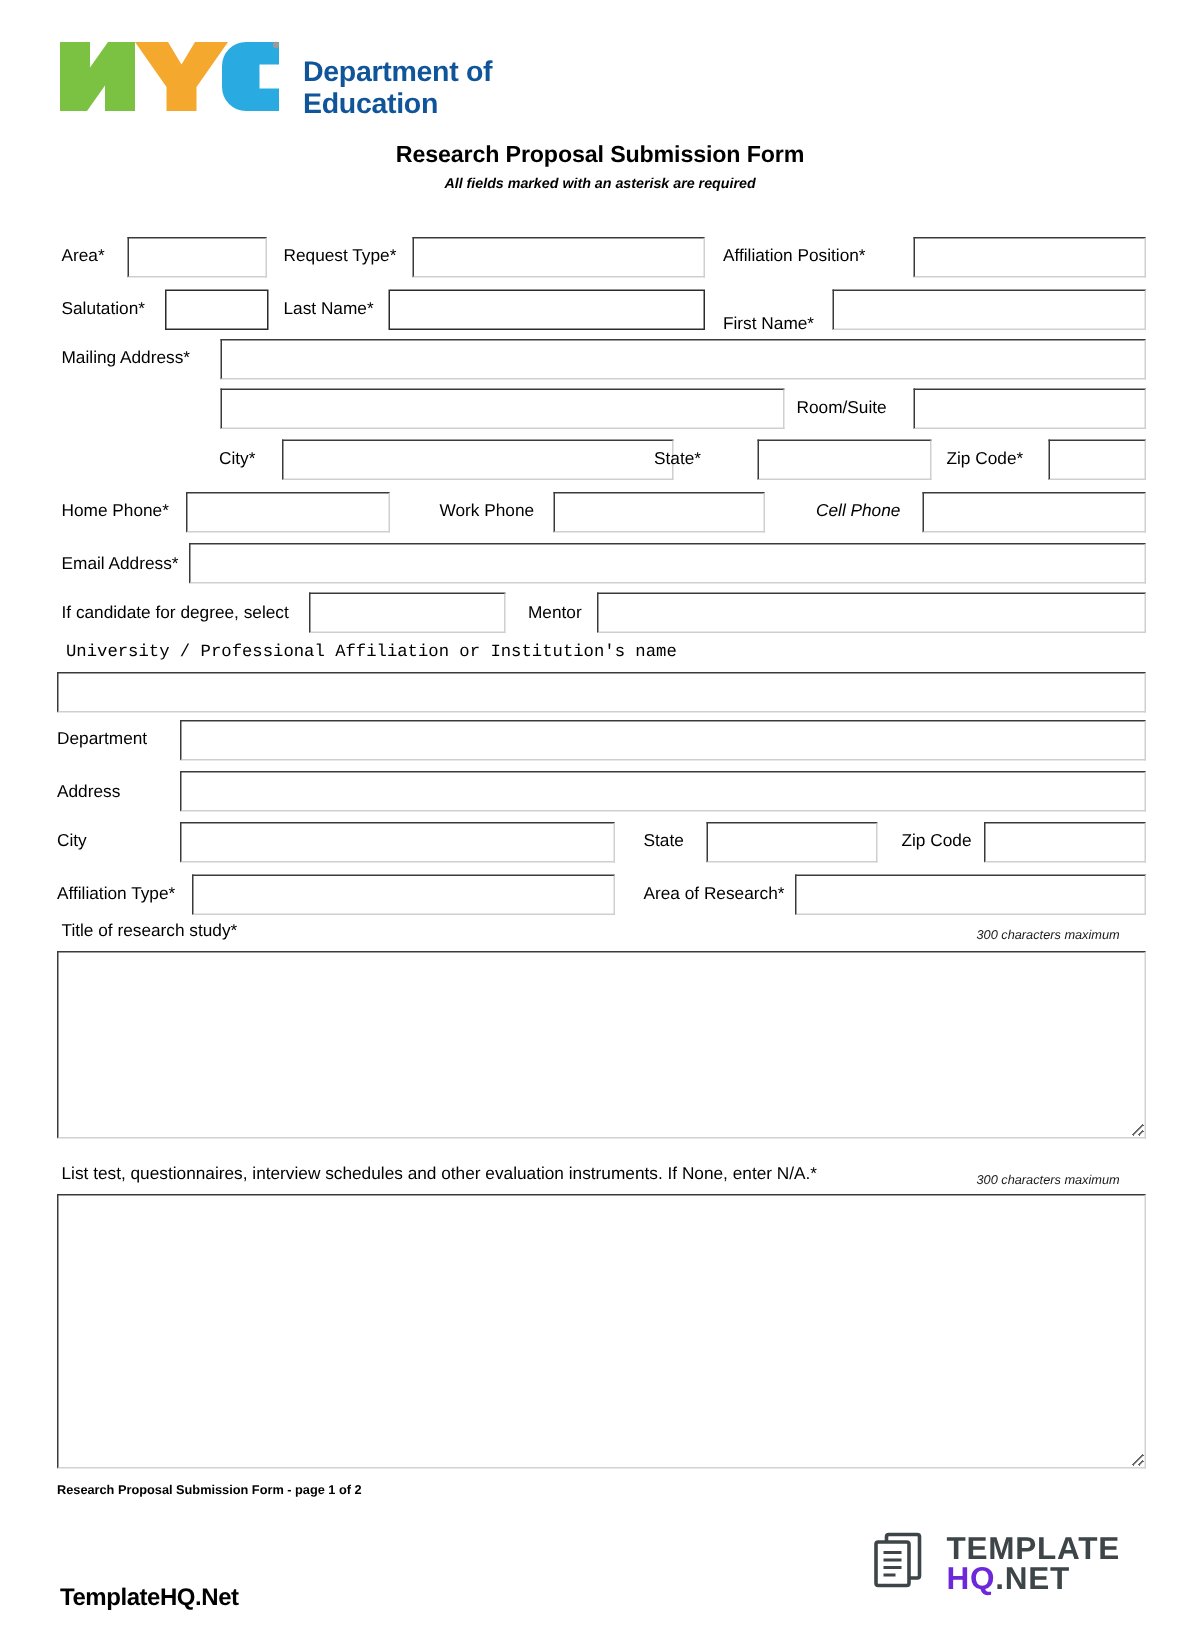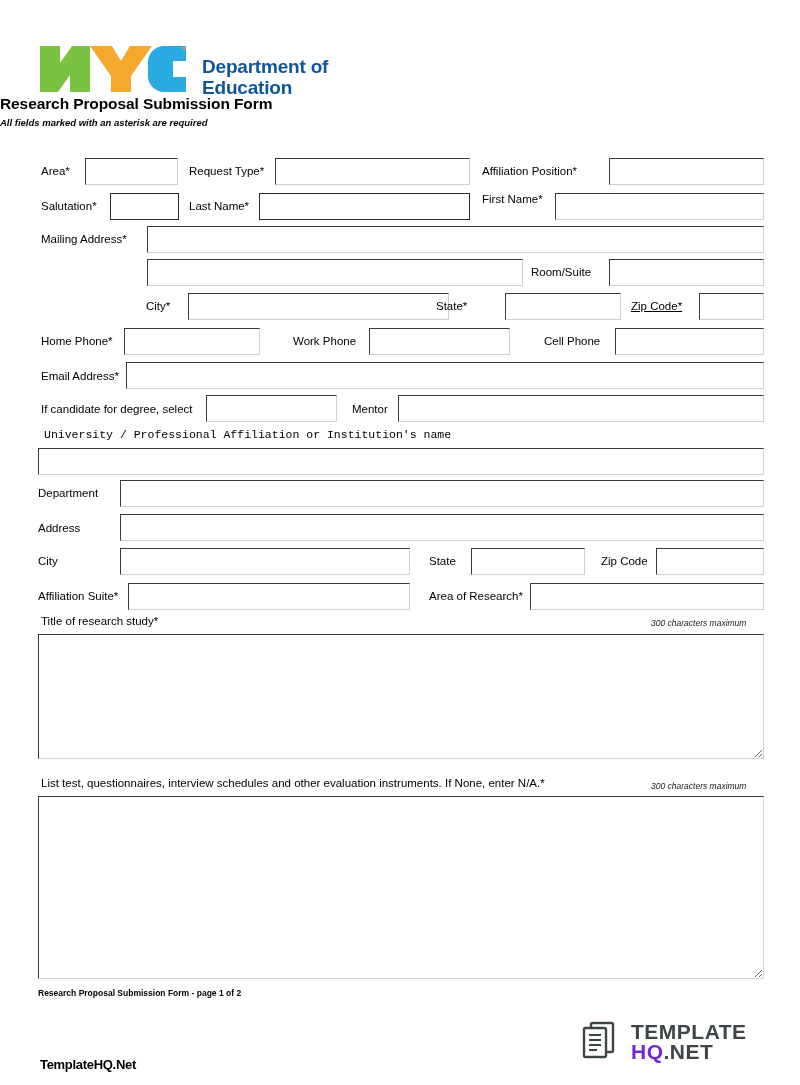--- a/index.html
+++ b/index.html
@@ -11,40 +11,41 @@
     width: 800px; height: 1085px;
     position: relative;
     font-family: "Liberation Sans", sans-serif;
     color: #000;
     overflow: hidden;
   }
 
   
   .header {
     position: absolute;
-    left: 38px; top: 44px;
+    left: 38px; top: 26px;
     display: flex;
-    align-items: flex-end;
+    align-items: center;
   }
   .nyc-logo { display: block; }
   .doe-text {
     margin-left: 14px;
     margin-top: 10px;
     font-family: "Liberation Sans", sans-serif;
     font-weight: bold;
     font-size: 19px;
     line-height: 21px;
     color: #10559A;
     letter-spacing: -0.2px;
   }
 
   
   .title-block {
     position: absolute;
     left: 0; right: 0; top: 95px;
+    text-align: center;
   }
   .form-title {
     font-size: 15.5px;
     font-weight: bold;
     letter-spacing: -0.1px;
     margin: 0;
   }
   .form-subtitle {
     font-size: 9.5px;
     font-weight: bold;
@@ -99,21 +100,21 @@
     position: absolute;
     left: 38px; top: 988px;
     font-size: 8.5px;
     font-weight: bold;
     color: #000;
     white-space: nowrap;
   }
   .brand-text {
     position: absolute;
     left: 40px; top: 1057px;
-    font-size: 13px;
+    font-size: 16px;
     font-weight: bold;
     letter-spacing: -0.3px;
   }
   .thq-logo {
     position: absolute;
     left: 580px; top: 1019px;
     display: flex;
     align-items: center;
   }
   .thq-words {
@@ -167,47 +168,47 @@
 
   <div class="lbl" style="left:482px; top:164px;">Affiliation Position*</div>
   <input class="fld" style="left: 609px; top: 158px; width: 155px; height: 27px;" value="">
 
   <div class="lbl" style="left:41px; top:199px;">Salutation*</div>
   <input class="fld strong" style="left: 110px; top: 193px; width: 69px; height: 27px;" value="">
 
   <div class="lbl" style="left:189px; top:199px;">Last Name*</div>
   <input class="fld strong" style="left: 259px; top: 193px; width: 211px; height: 27px;" value="">
 
-  <div class="lbl" style="left:482px; top:192px;text-align:right;">First Name*</div>
+  <div class="lbl" style="left:482px; top:209px;text-align:right;">First Name*</div>
   <input class="fld" style="left: 555px; top: 193px; width: 209px; height: 27px;" value="">
 
   <div class="lbl" style="left:41px; top:232px;">Mailing Address*</div>
   <input class="fld" style="left: 147px; top: 226px; width: 617px; height: 27px;" value="">
 
   <input class="fld" style="left: 147px; top: 259px; width: 376px; height: 27px;" value="">
 
   <div class="lbl" style="left:531px; top:265px;text-align:right;">Room/Suite</div>
   <input class="fld" style="left: 609px; top: 259px; width: 155px; height: 27px;" value="">
 
   <div class="lbl" style="left:146px; top:299px;">City*</div>
   <input class="fld" style="left: 188px; top: 293px; width: 261px; height: 27px;" value="">
 
   <div class="lbl" style="left:436px; top:299px;">State*</div>
   <input class="fld" style="left: 505px; top: 293px; width: 116px; height: 27px;" value="">
 
-  <div class="lbl" style="left:631px; top:299px;text-decoration:underline;">Zip Code*</div>
+  <div class="lbl" style="left:631px; top:299px;">Zip Code*</div>
   <input class="fld" style="left: 699px; top: 293px; width: 65px; height: 27px;" value="">
 
   <div class="lbl" style="left:41px; top:334px;">Home Phone*</div>
   <input class="fld" style="left: 124px; top: 328px; width: 136px; height: 27px;" value="">
 
   <div class="lbl" style="left:293px; top:334px;">Work Phone</div>
   <input class="fld" style="left: 369px; top: 328px; width: 141px; height: 27px;" value="">
 
-  <div class="lbl" style="left:544px; top:334px;">Cell Phone</div>
+  <div class="lbl" style="left:544px; top:334px;font-style:italic;">Cell Phone</div>
   <input class="fld" style="left: 615px; top: 328px; width: 149px; height: 27px;" value="">
 
   <div class="lbl" style="left:41px; top:369px;">Email Address*</div>
   <input class="fld" style="left: 126px; top: 362px; width: 638px; height: 27px;" value="">
 
   <div class="lbl" style="left:41px; top:402px;text-align:right;">If candidate for degree, select</div>
   <input class="fld" style="left: 206px; top: 395px; width: 131px; height: 27px;" value="">
 
   <div class="lbl" style="left:352px; top:402px;">Mentor</div>
   <input class="fld" style="left: 398px; top: 395px; width: 366px; height: 27px;" value="">
@@ -223,21 +224,21 @@
 
   <div class="lbl" style="left:38px; top:554px;">City</div>
   <input class="fld" style="left: 120px; top: 548px; width: 290px; height: 27px;" value="">
 
   <div class="lbl" style="left:429px; top:554px;">State</div>
   <input class="fld" style="left: 471px; top: 548px; width: 114px; height: 27px;" value="">
 
   <div class="lbl" style="left:601px; top:554px;">Zip Code</div>
   <input class="fld" style="left: 656px; top: 548px; width: 108px; height: 27px;" value="">
 
-  <div class="lbl" style="left:38px; top:589px;">Affiliation Suite*</div>
+  <div class="lbl" style="left:38px; top:589px;">Affiliation Type*</div>
   <input class="fld" style="left: 128px; top: 583px; width: 282px; height: 27px;" value="">
 
   <div class="lbl" style="left:429px; top:589px;">Area of Research*</div>
   <input class="fld" style="left: 530px; top: 583px; width: 234px; height: 27px;" value="">
 
   <div class="lbl" style="left:41px; top:614px;">Title of research study*</div>
   <div class="note" style="left:651px; top:618px;">300 characters maximum</div>
   <textarea class="bigbox" style="left: 38px; top: 634px; width: 726px; height: 125px;" value=""></textarea>
 
   <div class="lbl" style="left:41px; top:776px;">List test, questionnaires, interview schedules and other evaluation instruments. If None, enter N/A.*</div>

